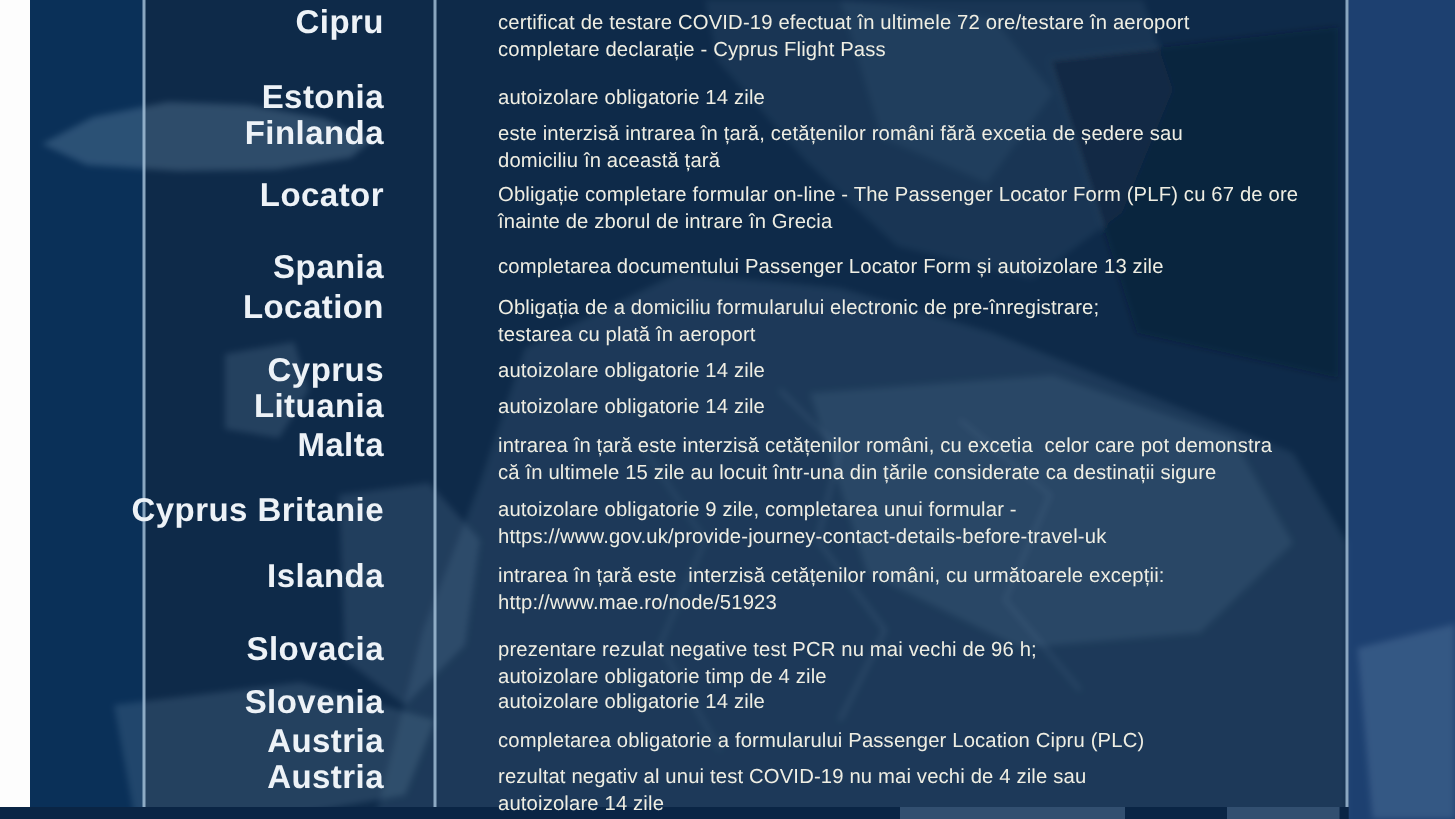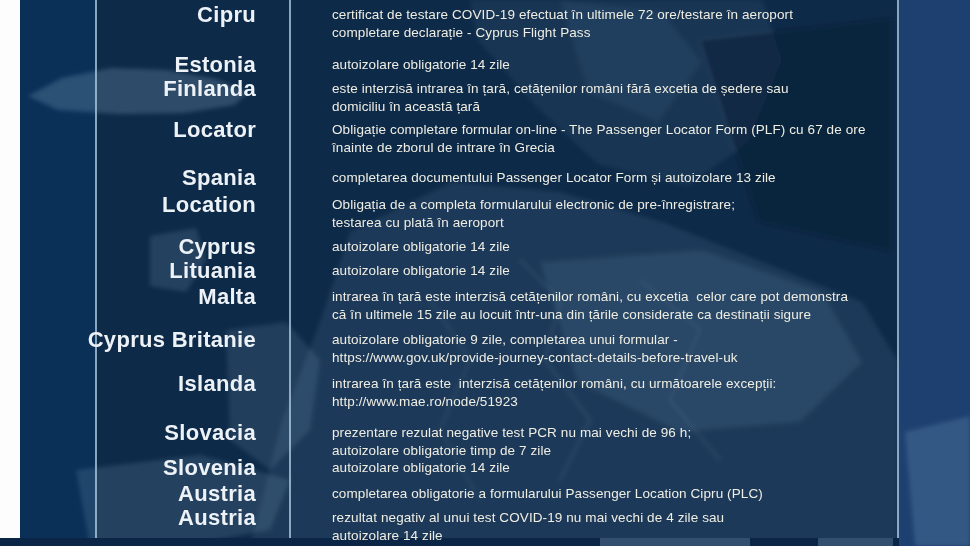--- a/index.html
+++ b/index.html
@@ -101,21 +101,21 @@
     <div class="country">Locator</div>
     <div class="details">Obligație completare formular on-line - The Passenger Locator Form (PLF) cu 67 de ore
 înainte de zborul de intrare în Grecia</div>
   </div>
   <div class="row" style="top:169px">
     <div class="country">Spania</div>
     <div class="details">completarea documentului Passenger Locator Form și autoizolare 13 zile</div>
   </div>
   <div class="row" style="top:196px">
     <div class="country">Location</div>
-    <div class="details">Obligația de a completa formularului electronic de pre-înregistrare;
+    <div class="details">Obligația de a domiciliu formularului electronic de pre-înregistrare;
 testarea cu plată în aeroport</div>
   </div>
   <div class="row" style="top:238px">
     <div class="country">Cyprus</div>
     <div class="details">autoizolare obligatorie 14 zile</div>
   </div>
   <div class="row" style="top:262px">
     <div class="country">Lituania</div>
     <div class="details">autoizolare obligatorie 14 zile</div>
   </div>
@@ -130,21 +130,21 @@
 https://www.gov.uk/provide-journey-contact-details-before-travel-uk</div>
   </div>
   <div class="row" style="top:375px">
     <div class="country">Islanda</div>
     <div class="details">intrarea în țară este  interzisă cetățenilor români, cu următoarele excepții:
 http://www.mae.ro/node/51923</div>
   </div>
   <div class="row" style="top:424px">
     <div class="country">Slovacia</div>
     <div class="details">prezentare rezulat negative test PCR nu mai vechi de 96 h;
-autoizolare obligatorie timp de 7 zile</div>
+autoizolare obligatorie timp de 4 zile</div>
   </div>
   <div class="row" style="top:459px">
     <div class="country">Slovenia</div>
     <div class="details">autoizolare obligatorie 14 zile</div>
   </div>
   <div class="row" style="top:485px">
     <div class="country">Austria</div>
     <div class="details">completarea obligatorie a formularului Passenger Location Cipru (PLC)</div>
   </div>
   <div class="row" style="top:509px">

